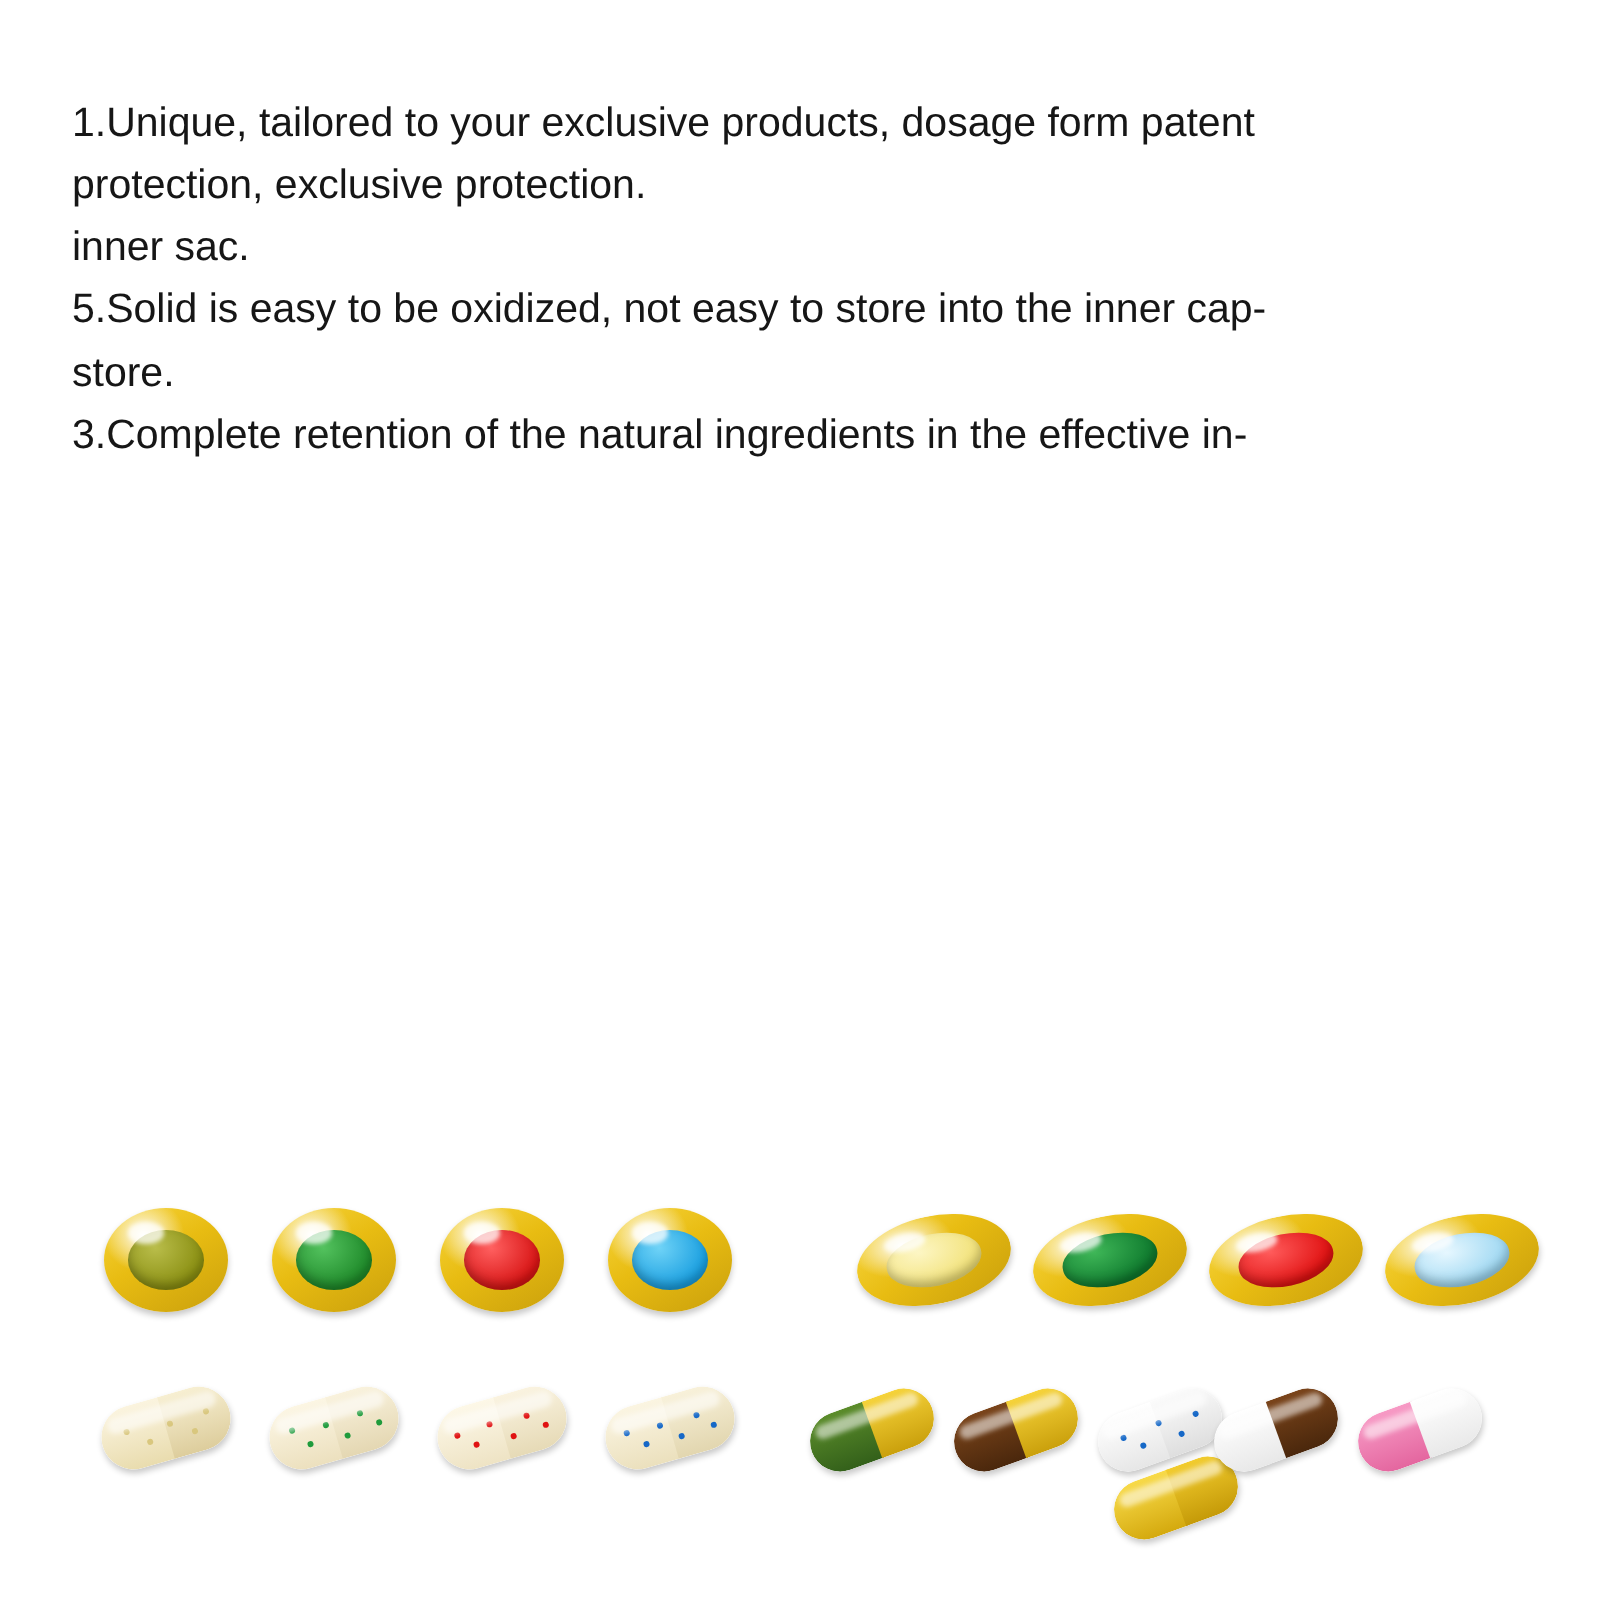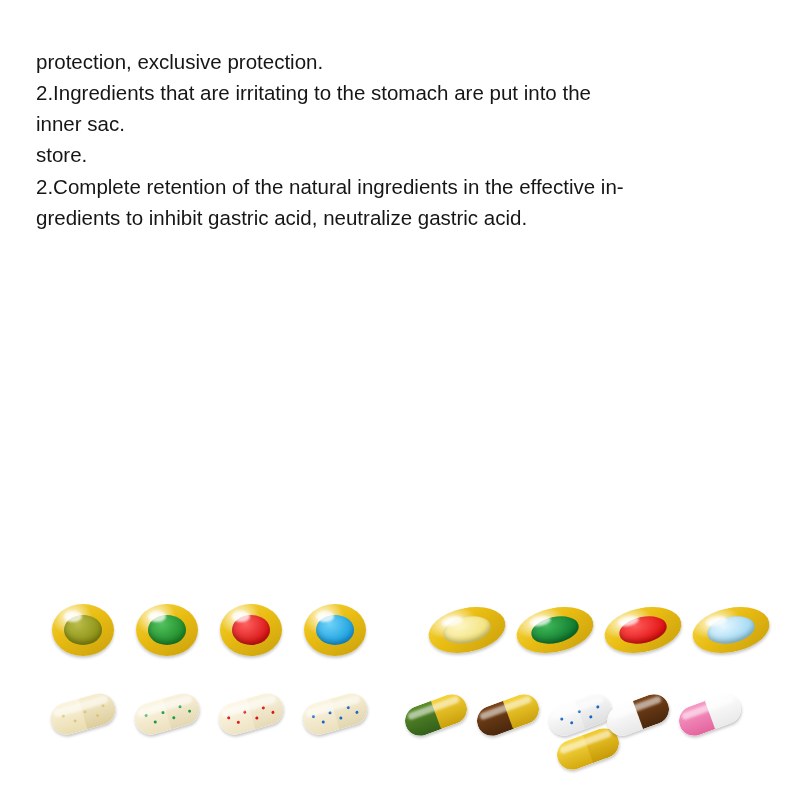--- a/index.html
+++ b/index.html
@@ -118,26 +118,26 @@
     display: block;
   }
 </style>
 </head>
 <body>
 
 <div class="page">
 
 
   <div class="body-text">
+    <span class="line">1.Unique, tailored to your exclusive products, dosage form patent</span>
     <span class="line">protection, exclusive protection.</span>
-    <span class="line">2.Ingredients that are irritating to the stomach are put into the</span>
     <span class="line">inner sac.</span>
+    <span class="line">5.Solid is easy to be oxidized, not easy to store into the inner cap-</span>
     <span class="line">store.</span>
-    <span class="line">2.Complete retention of the natural ingredients in the effective in-</span>
-    <span class="line">gredients to inhibit gastric acid, neutralize gastric acid.</span>
+    <span class="line">3.Complete retention of the natural ingredients in the effective in-</span>
   </div>
 
   <div class="art">
 
     <div class="cap" style="left:52px; top:16px;">
       <div class="softgel" style="width:62px;height:52px;">
           <div class="core" style="background:radial-gradient(ellipse at 36% 30%, #b9bd4a 0%, #8a8f12 70%);"></div>
           <div class="glint"></div>
         </div>
     </div>

